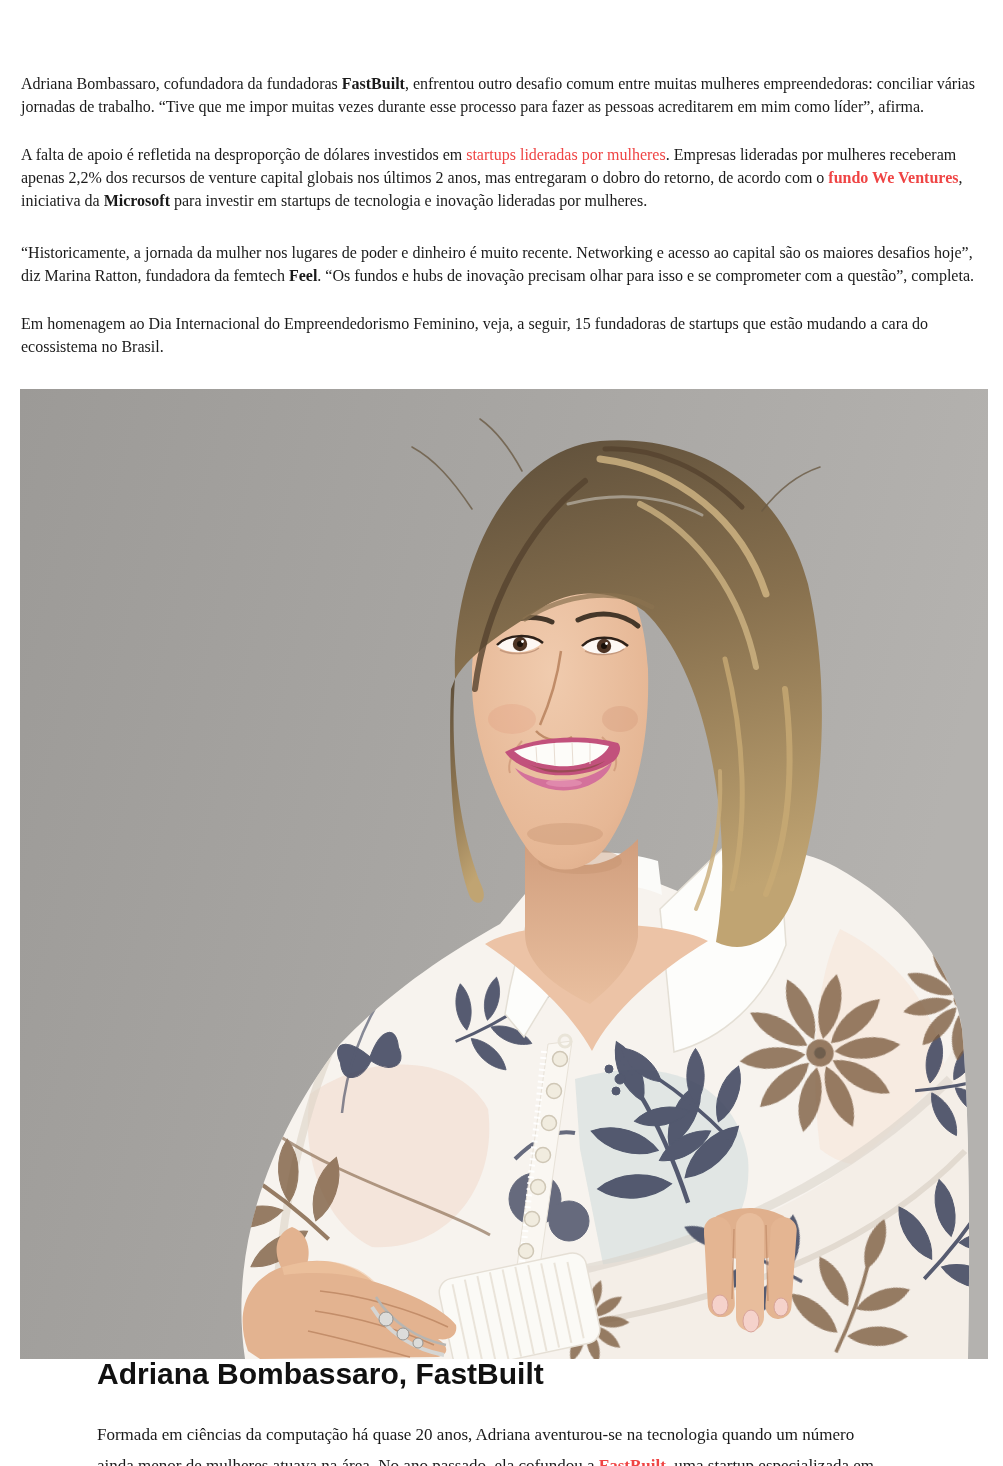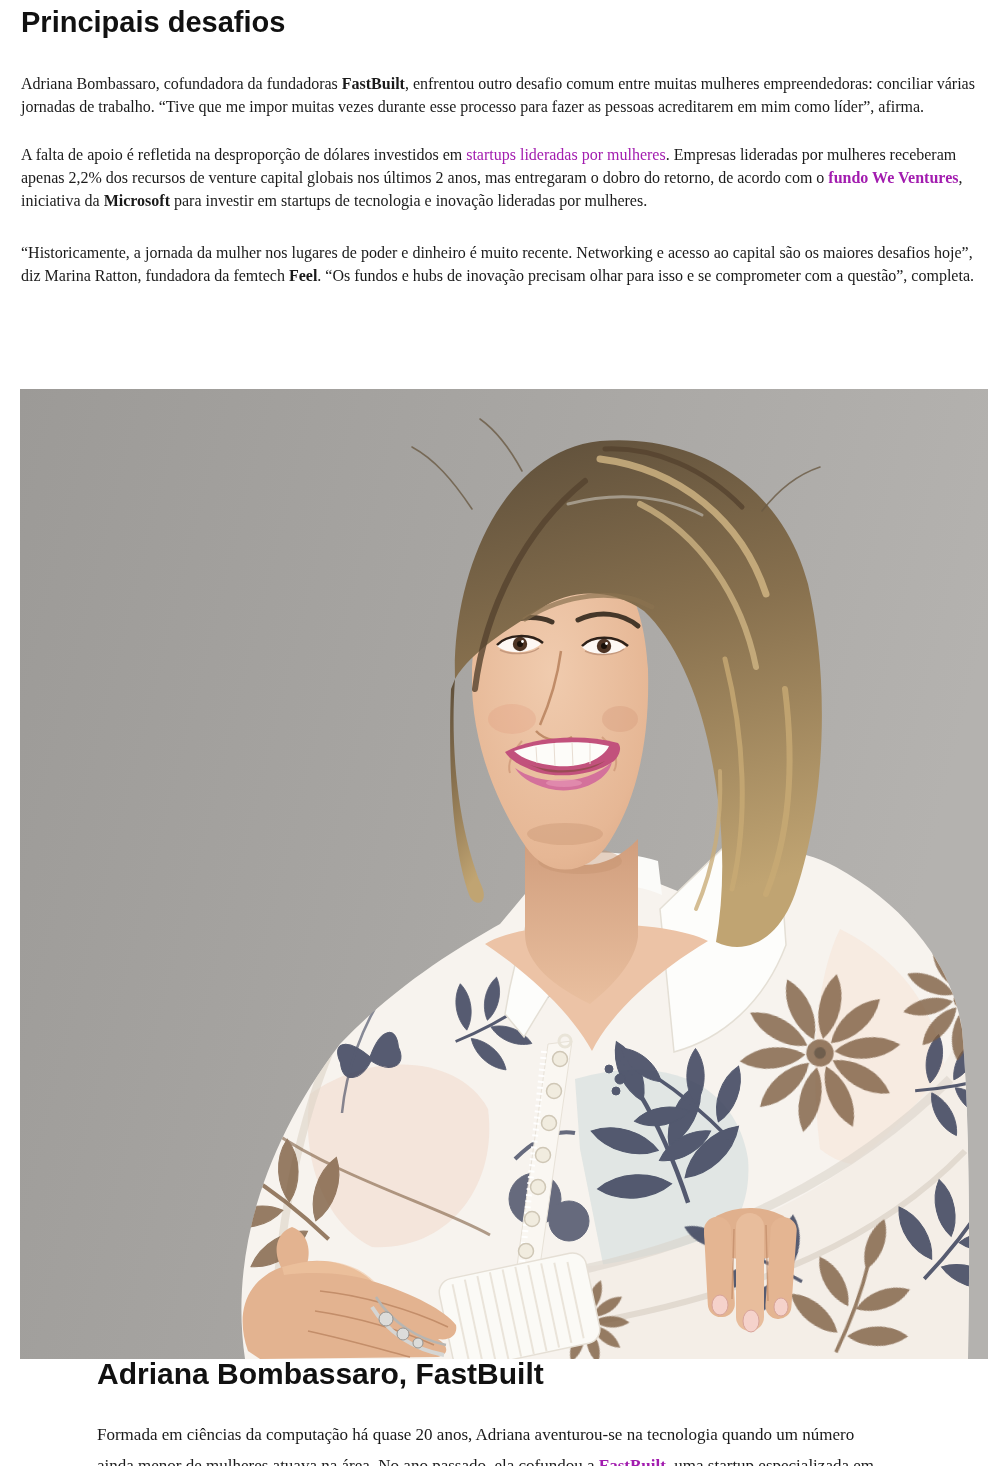--- a/index.html
+++ b/index.html
@@ -8,34 +8,34 @@
   h2.sec{position:absolute;left:21px;top:6px;margin:0;
          font-family:"Liberation Sans", sans-serif;font-size:29px;font-weight:bold;color:#111;}
   h3.sub{position:absolute;left:97px;top:1357px;margin:0;
          font-family:"Liberation Sans", sans-serif;font-size:30px;font-weight:bold;color:#111;text-align:center;}
   p.body{position:absolute;left:21px;width:963px;margin:0;
          font-size:16px;line-height:23px;}
   #p1{top:72px;} #p2{top:143px;} #p3{top:241px;} #p4{top:312px;}
   p.body2{position:absolute;left:97px;top:1419px;width:795px;margin:0;
           font-size:17px;line-height:31px;}
   .b{font-weight:bold;}
-  a.lnk{color:#a21caf;text-decoration:none;cursor:pointer;}
+  a.lnk{color:#ef4444;text-decoration:none;cursor:pointer;}
   figure.photo{position:absolute;left:20px;top:389px;width:968px;height:970px;margin:0;padding:0;}
   figure.photo svg{display:block;}
 </style>
 </head>
 <body>
 
 <div class="page">
 
-  <h2 class="sec">Principais desafios</h2>
 
   <p class="body" id="p1"><span>Adriana Bombassaro, cofundadora da fundadoras </span><span class="b">FastBuilt</span><span>, enfrentou outro desafio comum entre muitas mulheres empreendedoras: conciliar várias jornadas de trabalho. “Tive que me impor muitas vezes durante esse processo para fazer as pessoas acreditarem em mim como líder”, afirma.</span></p>
   <p class="body" id="p2"><span>A falta de apoio é refletida na desproporção de dólares investidos em </span><a class="lnk" href="#">startups lideradas por mulheres</a><span>. Empresas lideradas por mulheres receberam apenas 2,2% dos recursos de venture capital globais nos últimos 2 anos, mas entregaram o dobro do retorno, de acordo com o </span><a class="lnk b" href="#">fundo We Ventures</a><span>, iniciativa da </span><span class="b">Microsoft</span><span> para investir  em startups de tecnologia e inovação lideradas por mulheres.</span></p>
   <p class="body" id="p3"><span>“Historicamente, a jornada da mulher nos lugares de poder e dinheiro é muito recente. Networking e acesso ao capital são os maiores desafios hoje”, diz Marina Ratton, fundadora da femtech </span><span class="b">Feel</span><span>. “Os fundos e hubs de inovação precisam olhar para isso e se comprometer com a questão”, completa.</span></p>
+  <p class="body" id="p4"><span>Em homenagem ao Dia Internacional do Empreendedorismo Feminino, veja, a seguir, 15 fundadoras de startups que estão mudando a cara do ecossistema no Brasil.</span></p>
 
   <figure class="photo" aria-label="Retrato de Adriana Bombassaro sorrindo, de braços cruzados, com blusa branca de estampa floral sobre fundo cinza">
     <svg width="968" height="970" viewBox="0 0 968 970" xmlns="http://www.w3.org/2000/svg">
       <defs>
         <linearGradient id="gBg" x1="0" y1="0" x2="1" y2="0.25">
           <stop offset="0" stop-color="#9c9a97"></stop>
           <stop offset="0.55" stop-color="#a9a7a4"></stop>
           <stop offset="1" stop-color="#b4b2af"></stop>
         </linearGradient>
         <linearGradient id="gHair" x1="0" y1="0" x2="0.2" y2="1">

